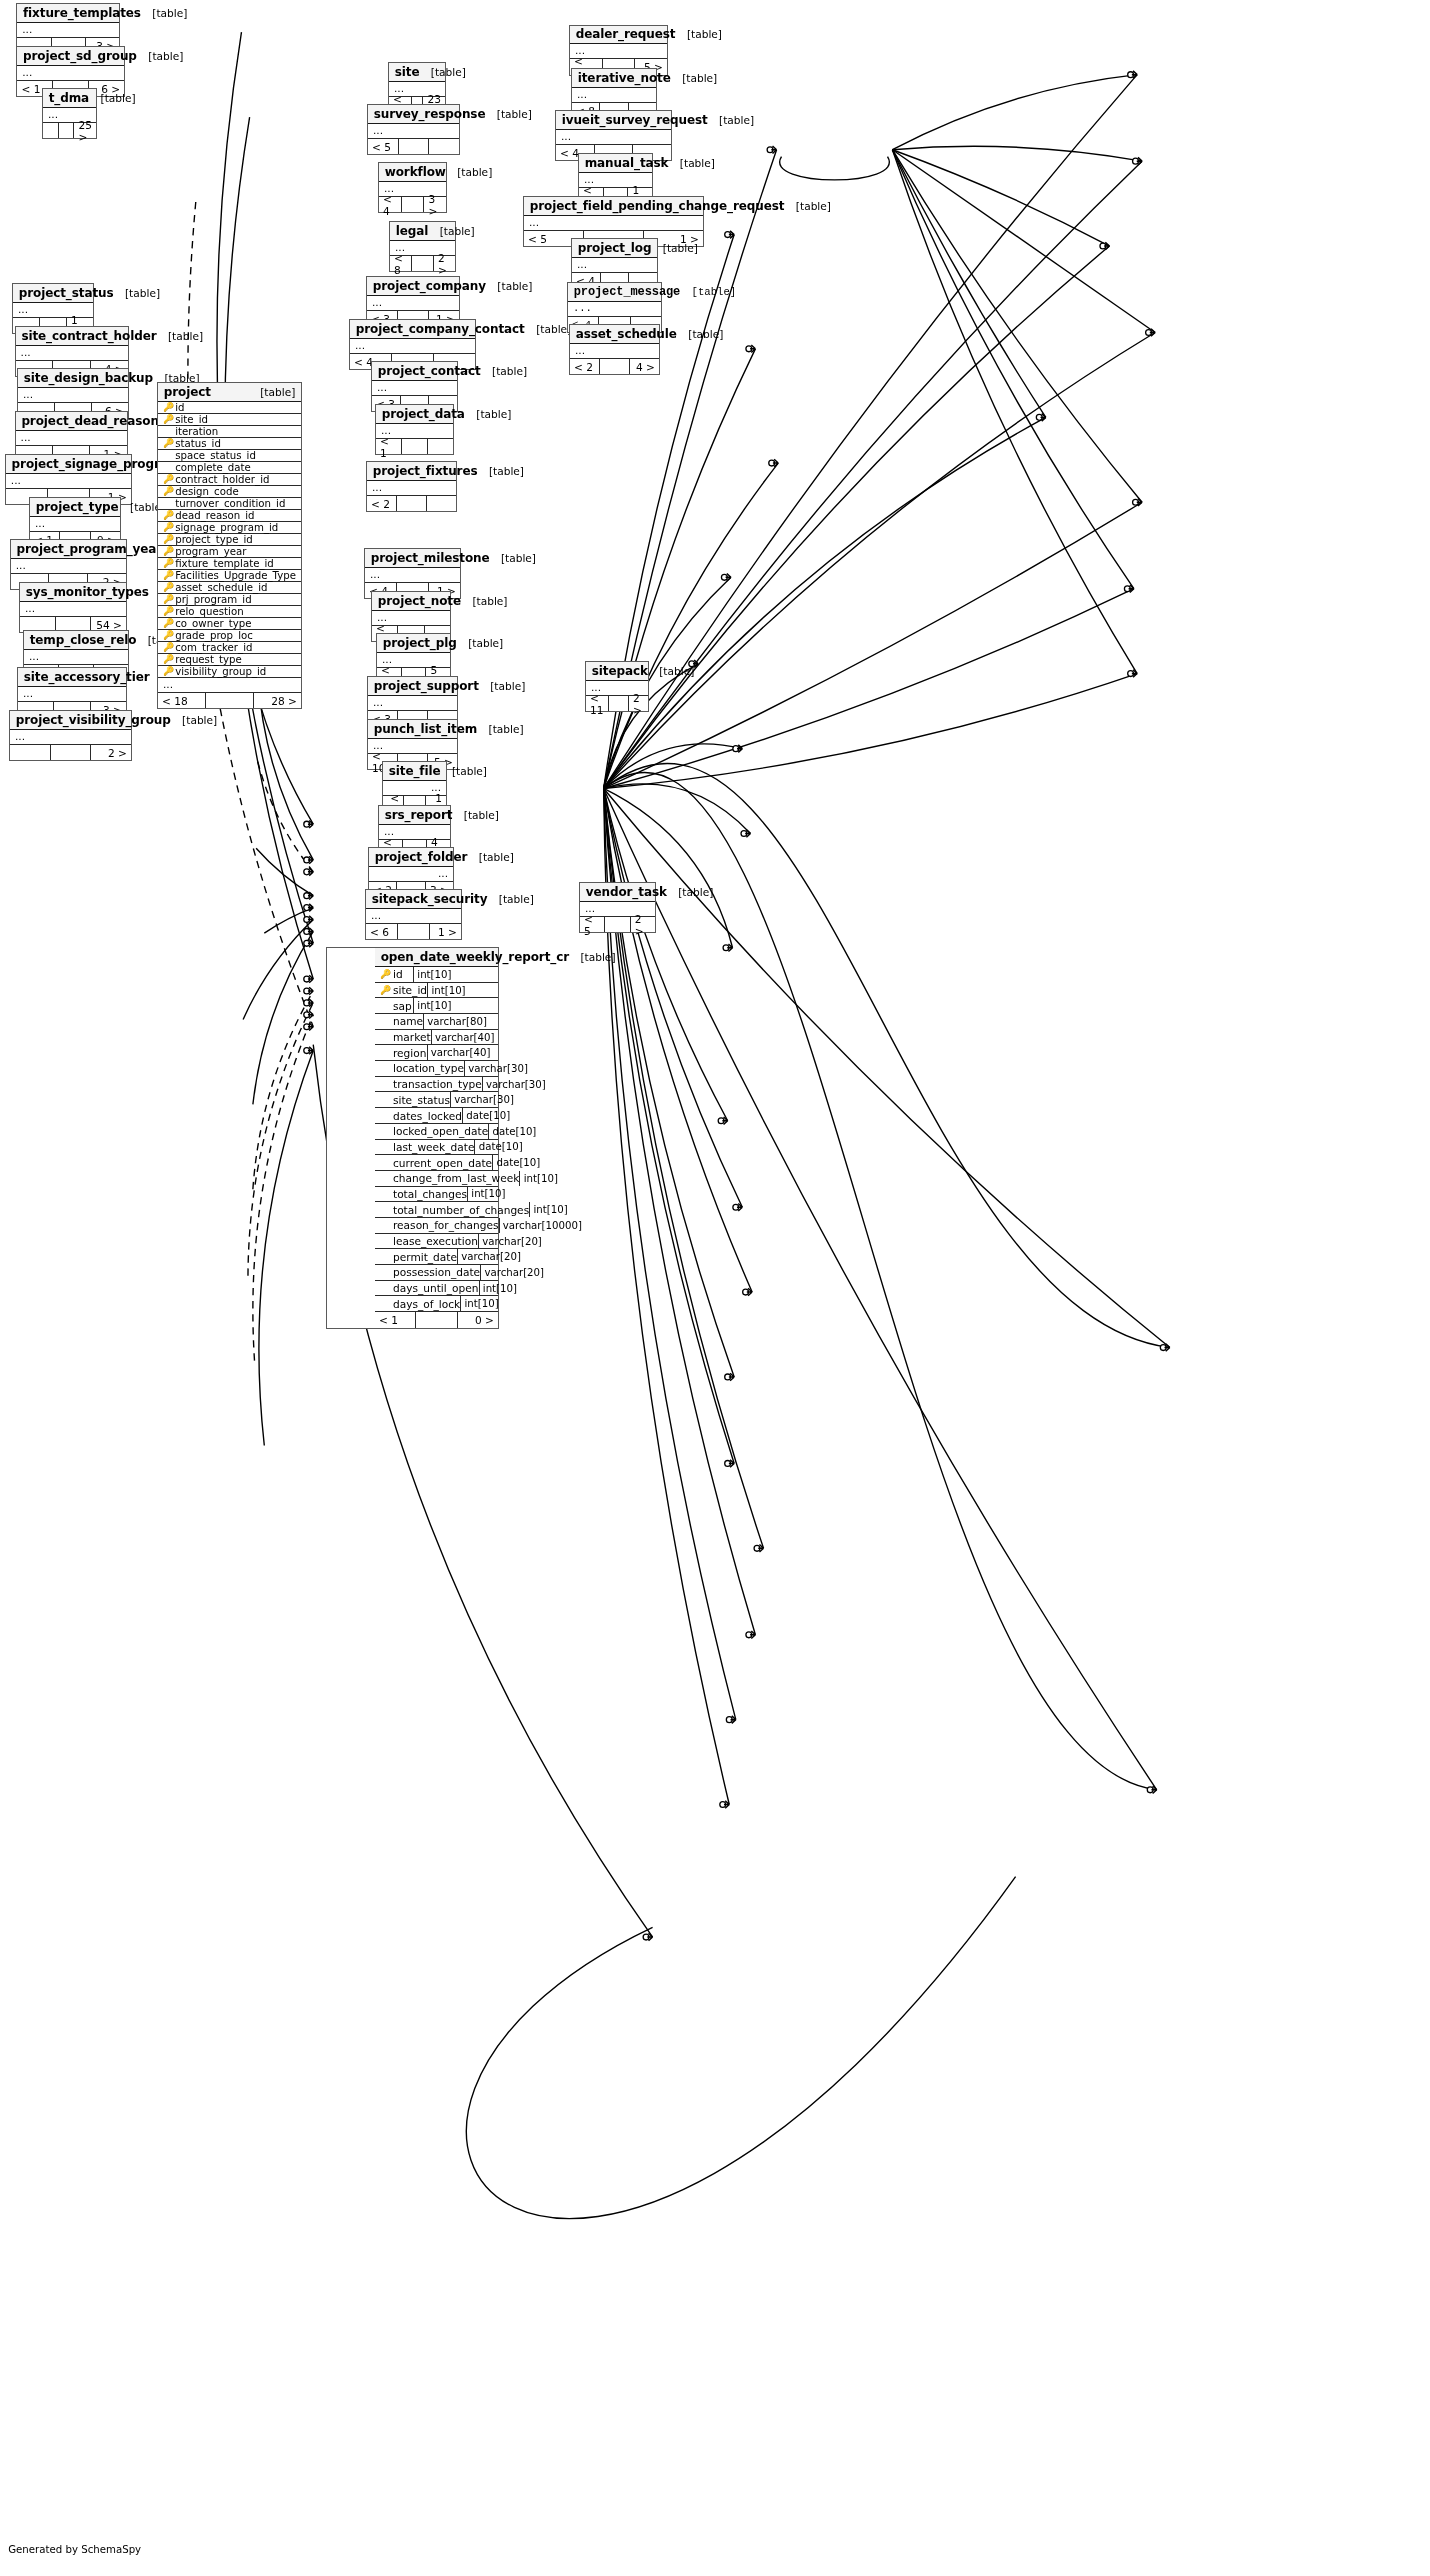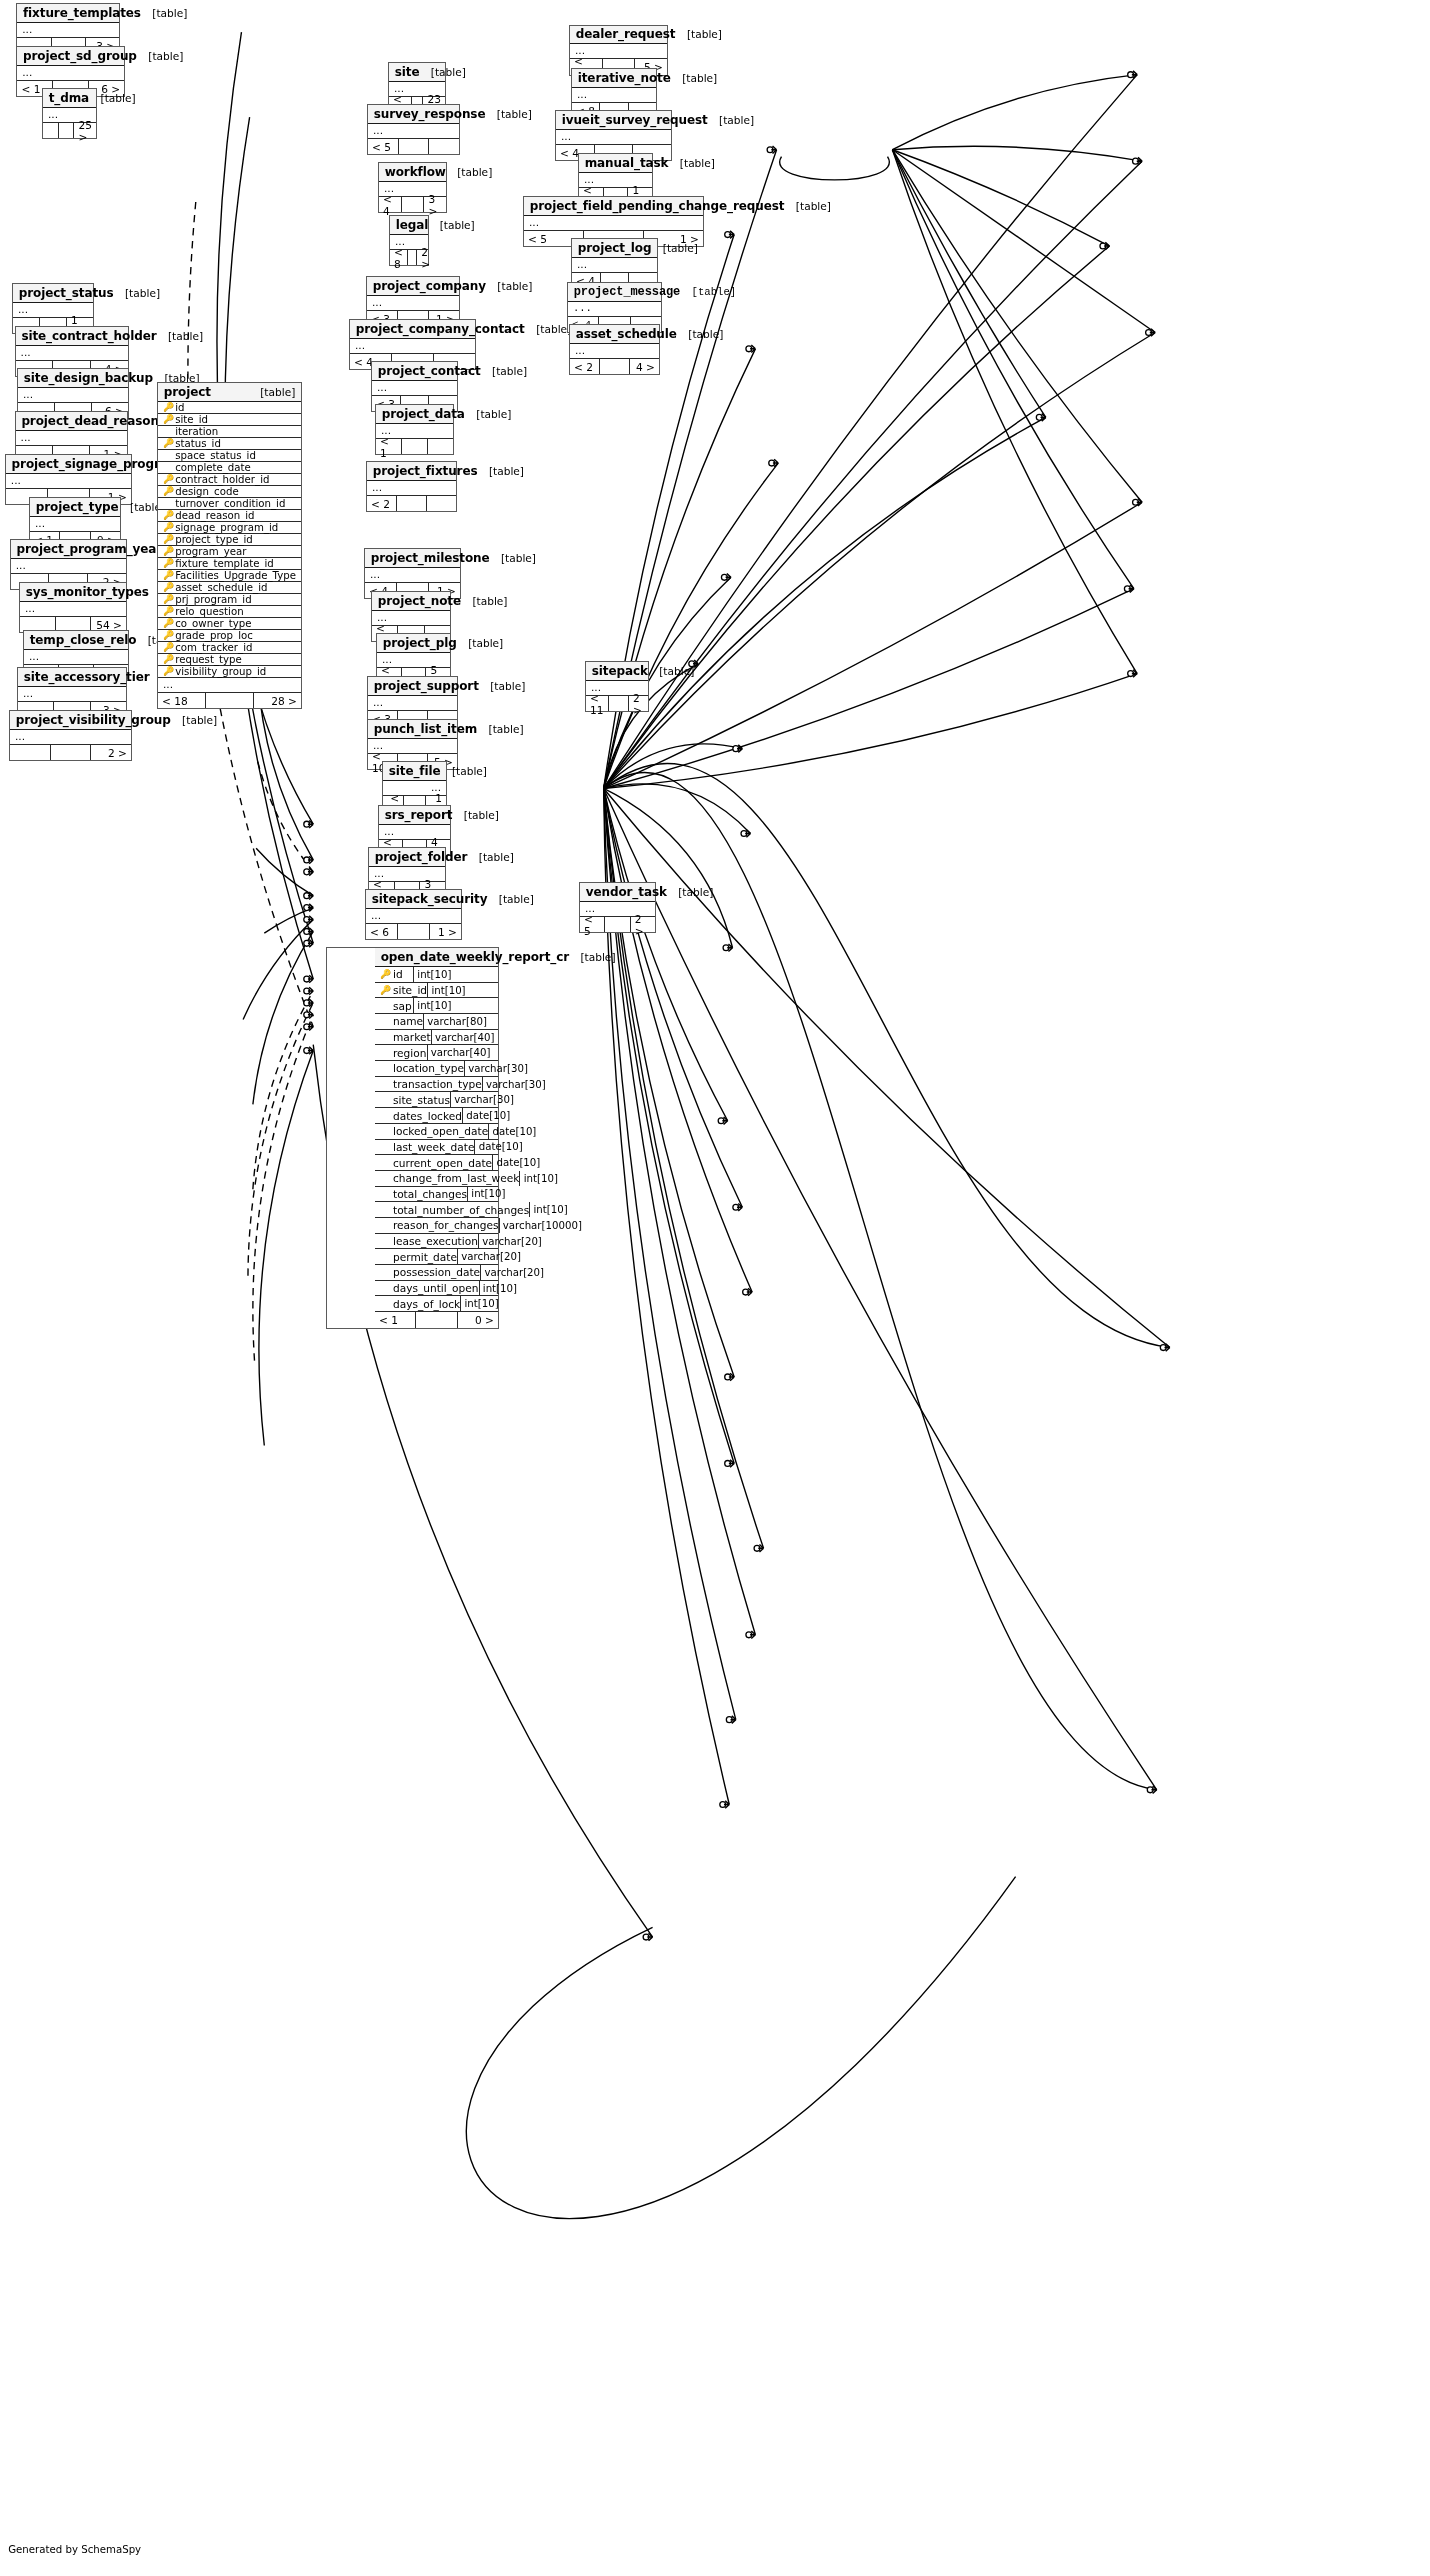--- a/index.html
+++ b/index.html
@@ -436,21 +436,21 @@
         </div>
         <div class="body">
           <div class="ell">...</div>
         </div>
         <div class="foot">
           <div class="c l">&lt; 4</div>
           <div class="c m"></div>
           <div class="c r">3 &gt;</div>
         </div>
       </div>
-      <div class="tbl" style="left: 389px; top: 215px; width: 40px;">
+      <div class="tbl" style="left: 389px; top: 221px; width: 67px;">
         <div class="hdr">
           <span class="nm">legal</span>
           <span class="tg">[table]</span>
         </div>
         <div class="body">
           <div class="ell">...</div>
         </div>
         <div class="foot">
           <div class="c l">&lt; 8</div>
           <div class="c m"></div>
@@ -618,21 +618,21 @@
         </div>
         <div class="body">
           <div class="ell">...</div>
         </div>
         <div class="foot">
           <div class="c l">&lt; 6</div>
           <div class="c m"></div>
           <div class="c r">4 &gt;</div>
         </div>
       </div>
-      <div class="tbl" style="left: 368px; top: 847px; width: 78px;">
+      <div class="tbl" style="left: 368px; top: 847px; width: 86px; text-align: right;">
         <div class="hdr">
           <span class="nm">project_folder</span>
           <span class="tg">[table]</span>
         </div>
         <div class="body">
           <div class="ell">...</div>
         </div>
         <div class="foot">
           <div class="c l">&lt; 2</div>
           <div class="c m"></div>

